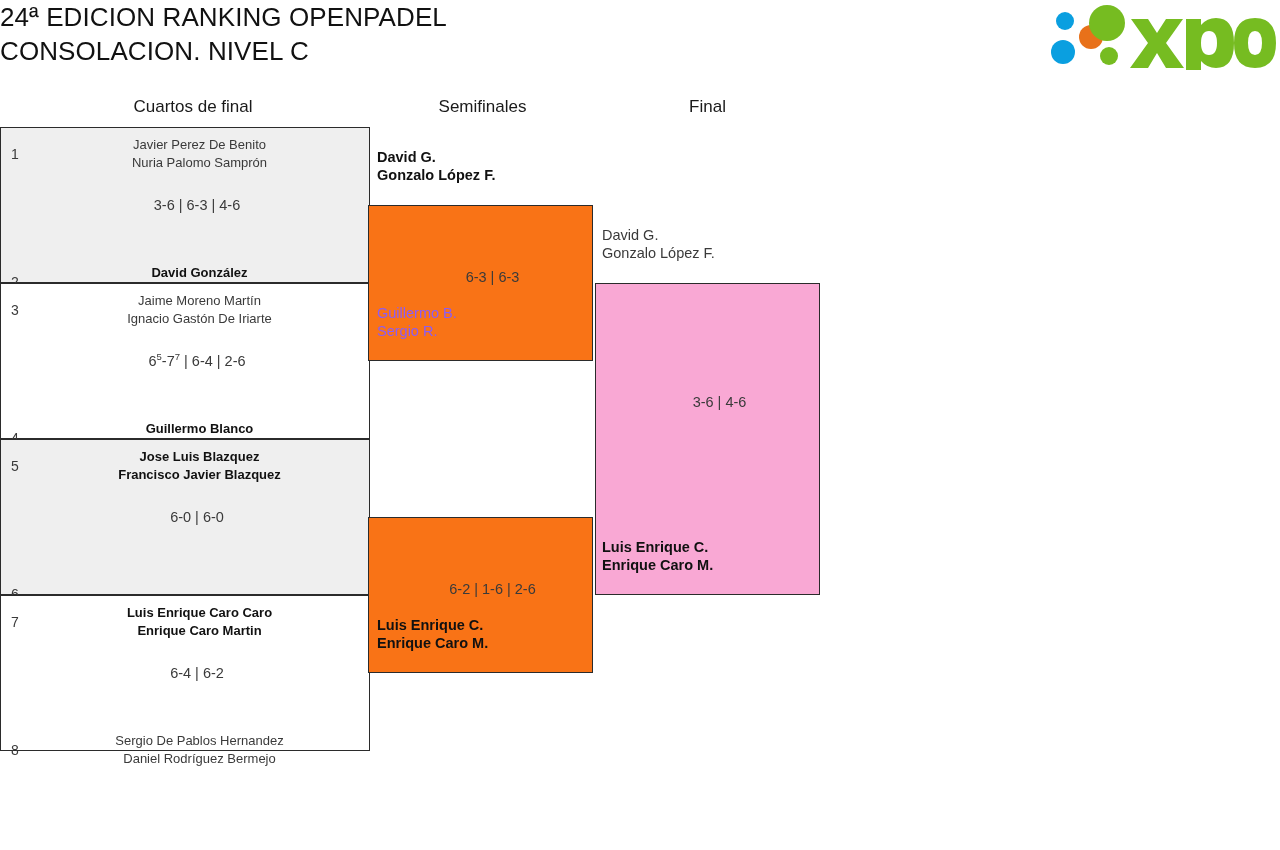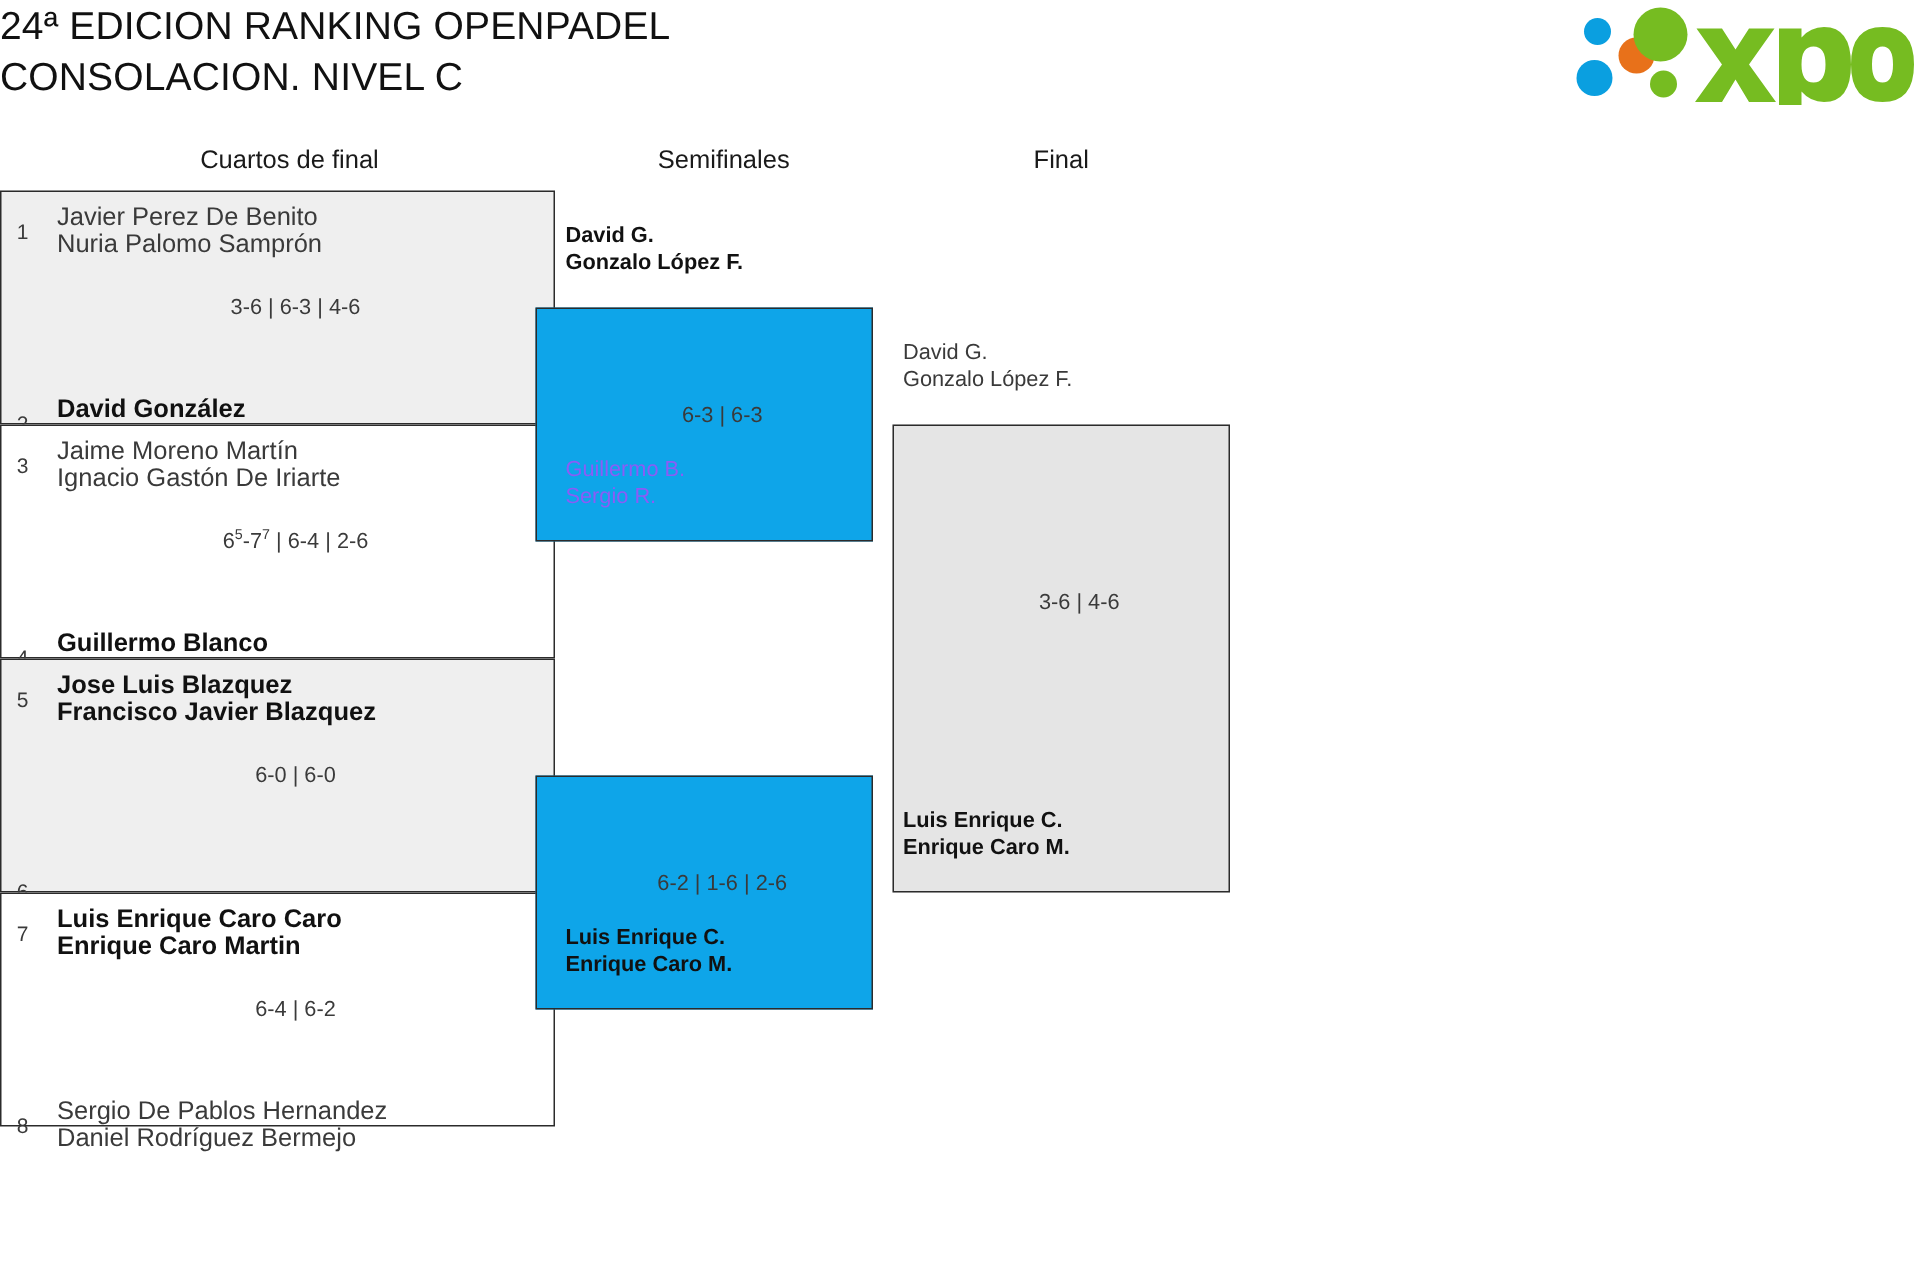--- a/index.html
+++ b/index.html
@@ -67,23 +67,24 @@
     width: 16px;
     text-align: center;
   }
   .seed.top { top: 18px; }
   .seed.bot { top: 146px; }
 
   .team {
     position: absolute;
     left: 37px;
     right: 8px;
-    font-size: 17px;
-    line-height: 18px;
-    color: #3a3a3a;
+    font-size: 13px;
+    line-height: 18px;
+    color: #3a3a3a;
+    text-align: center;
   }
   .team.top { top: 8px; }
   .team.bot { top: 136px; }
   .team.win { font-weight: 700; color: #111111; }
   .team .ln { display: block; white-space: nowrap; }
 
   .score {
     position: absolute;
     left: 0; right: 0;
     top: 68px;
@@ -91,25 +92,25 @@
     font-size: 14.5px;
     line-height: 18px;
     color: #3a3a3a;
     margin-left: 24px;
   }
   .score sup { font-size: 9.5px; vertical-align: super; line-height: 0; }
 
   
   .sf {
     position: absolute;
-    left: 357px;
+    left: 368px;
     width: 225px;
     height: 156px;
     border: 1px solid #2b2b2b;
-    background: #0ea5e9;
+    background: #f97316;
   }
   .sf .score { top: 62px; }
 
   
   .sf-name {
     position: absolute;
     left: 377px;
     width: 218px;
     font-size: 14.5px;
     line-height: 18px;
@@ -119,21 +120,21 @@
   .sf-name .ln { display: block; white-space: nowrap; }
 
   
   .fn {
     position: absolute;
     left: 595px;
     top: 283px;
     width: 225px;
     height: 312px;
     border: 1px solid #2b2b2b;
-    background: #e5e5e5;
+    background: #f9a8d4;
   }
   .fn .score {
     position: absolute;
     left: 0; right: 0; top: 109px;
     text-align: center;
     font-size: 14.5px; line-height: 18px; color: #3a3a3a;
   }
   .fn-name {
     position: absolute;
     left: 602px;

